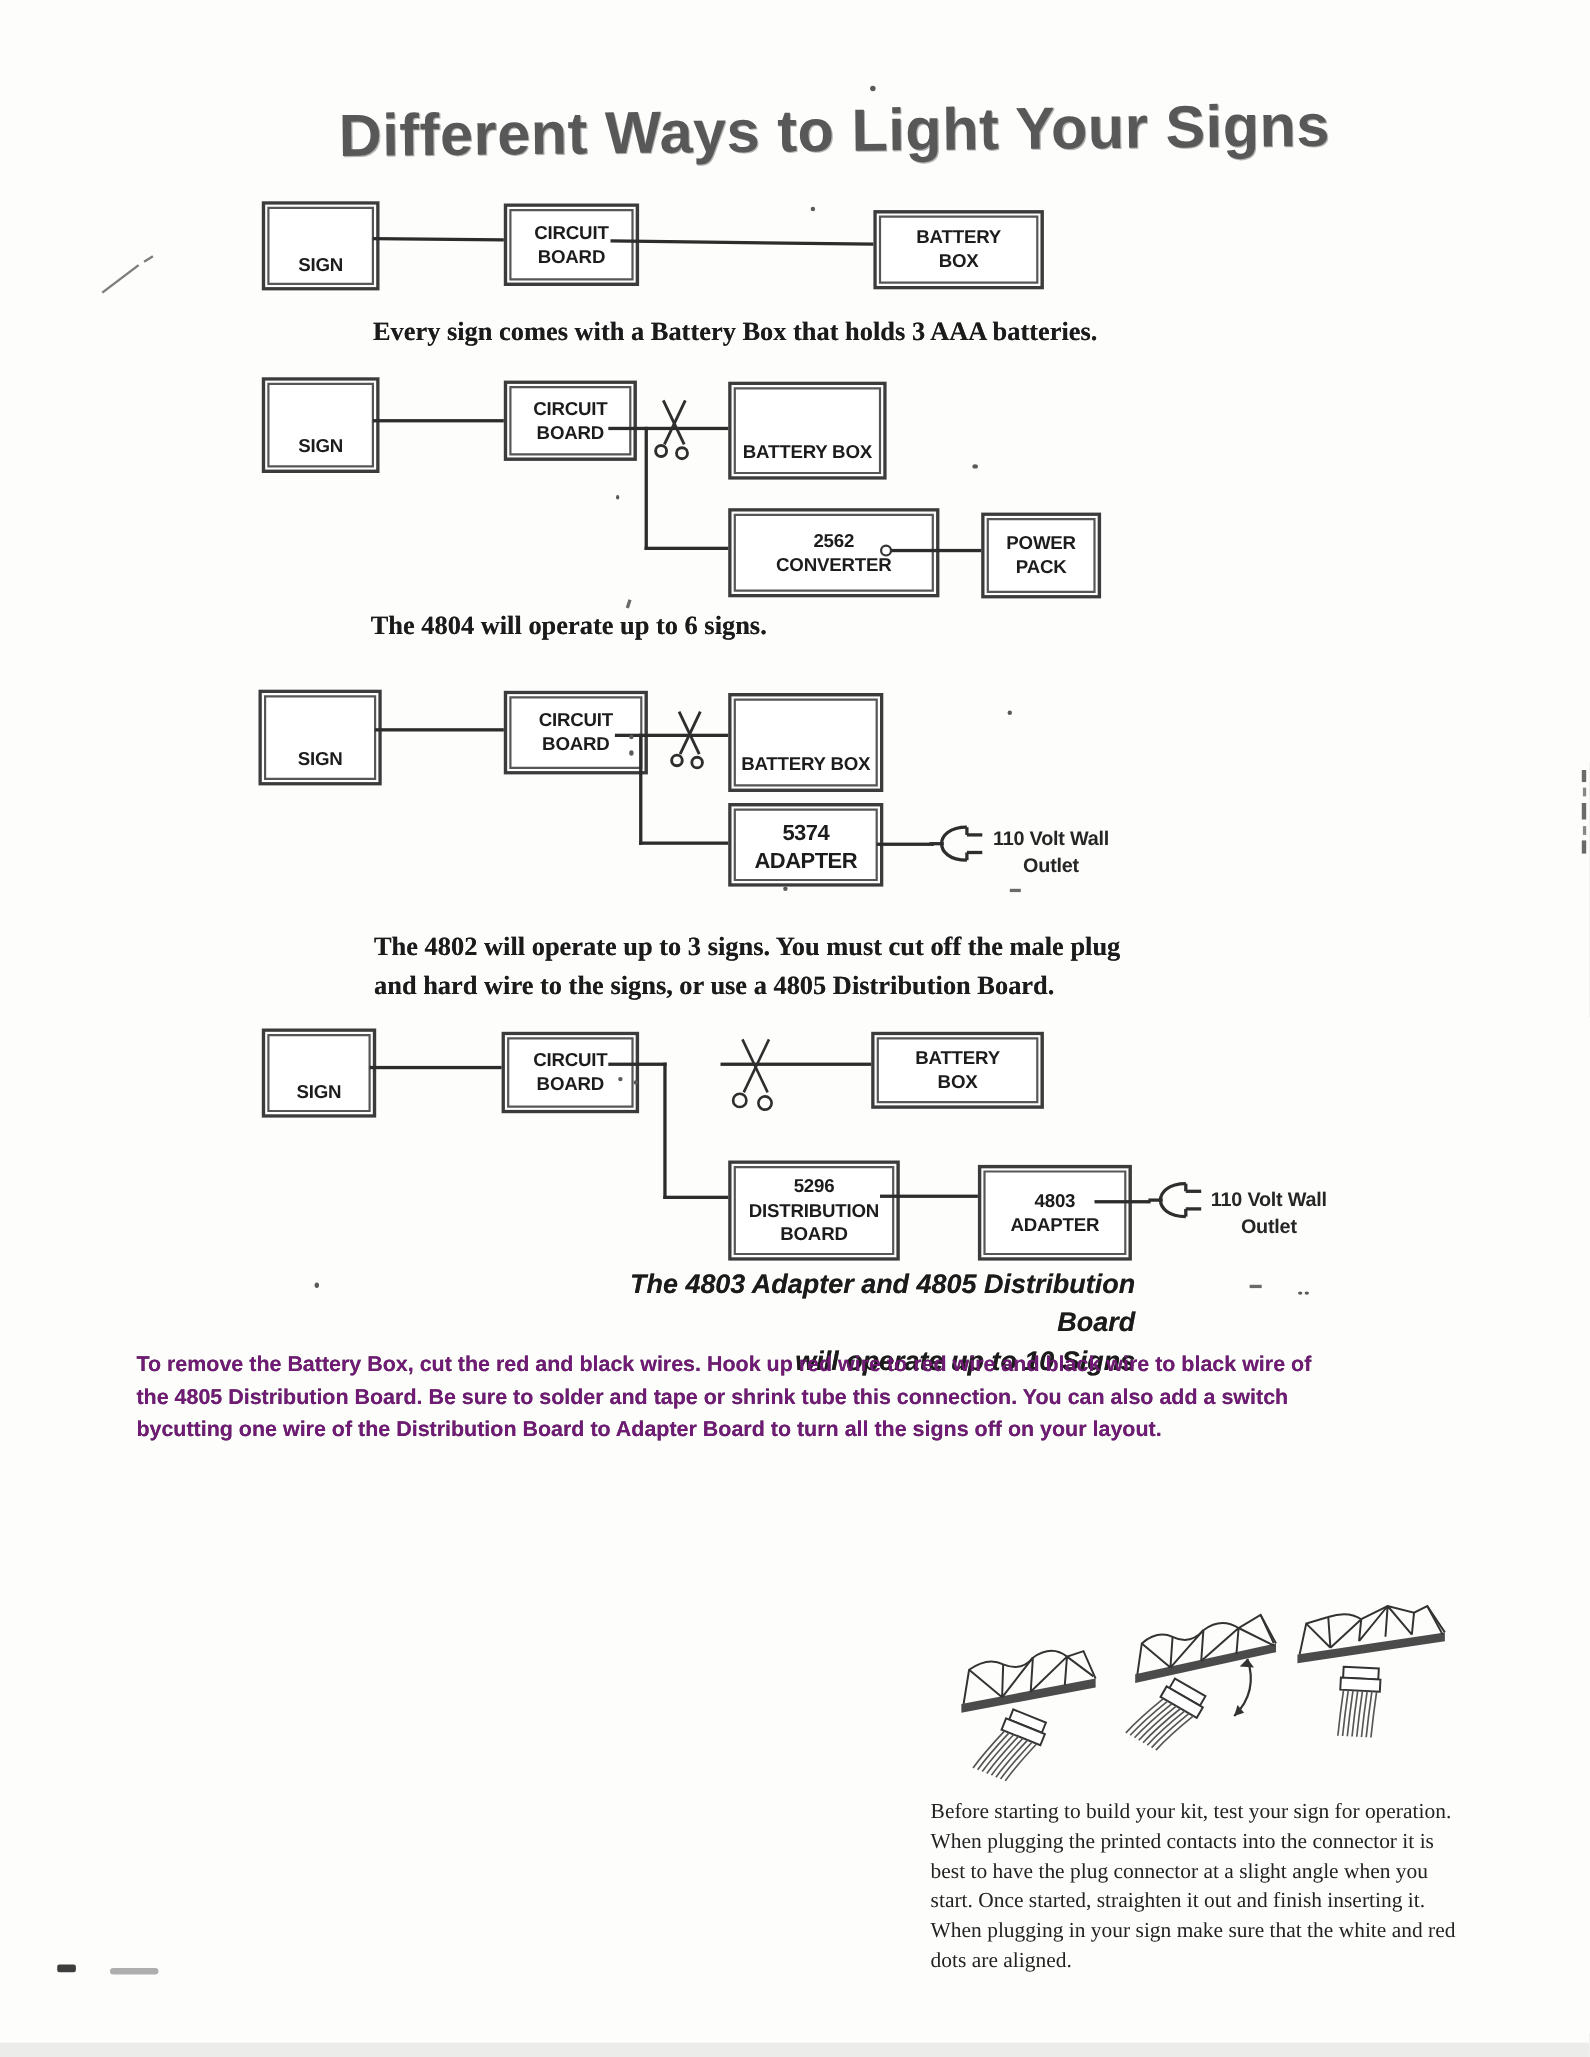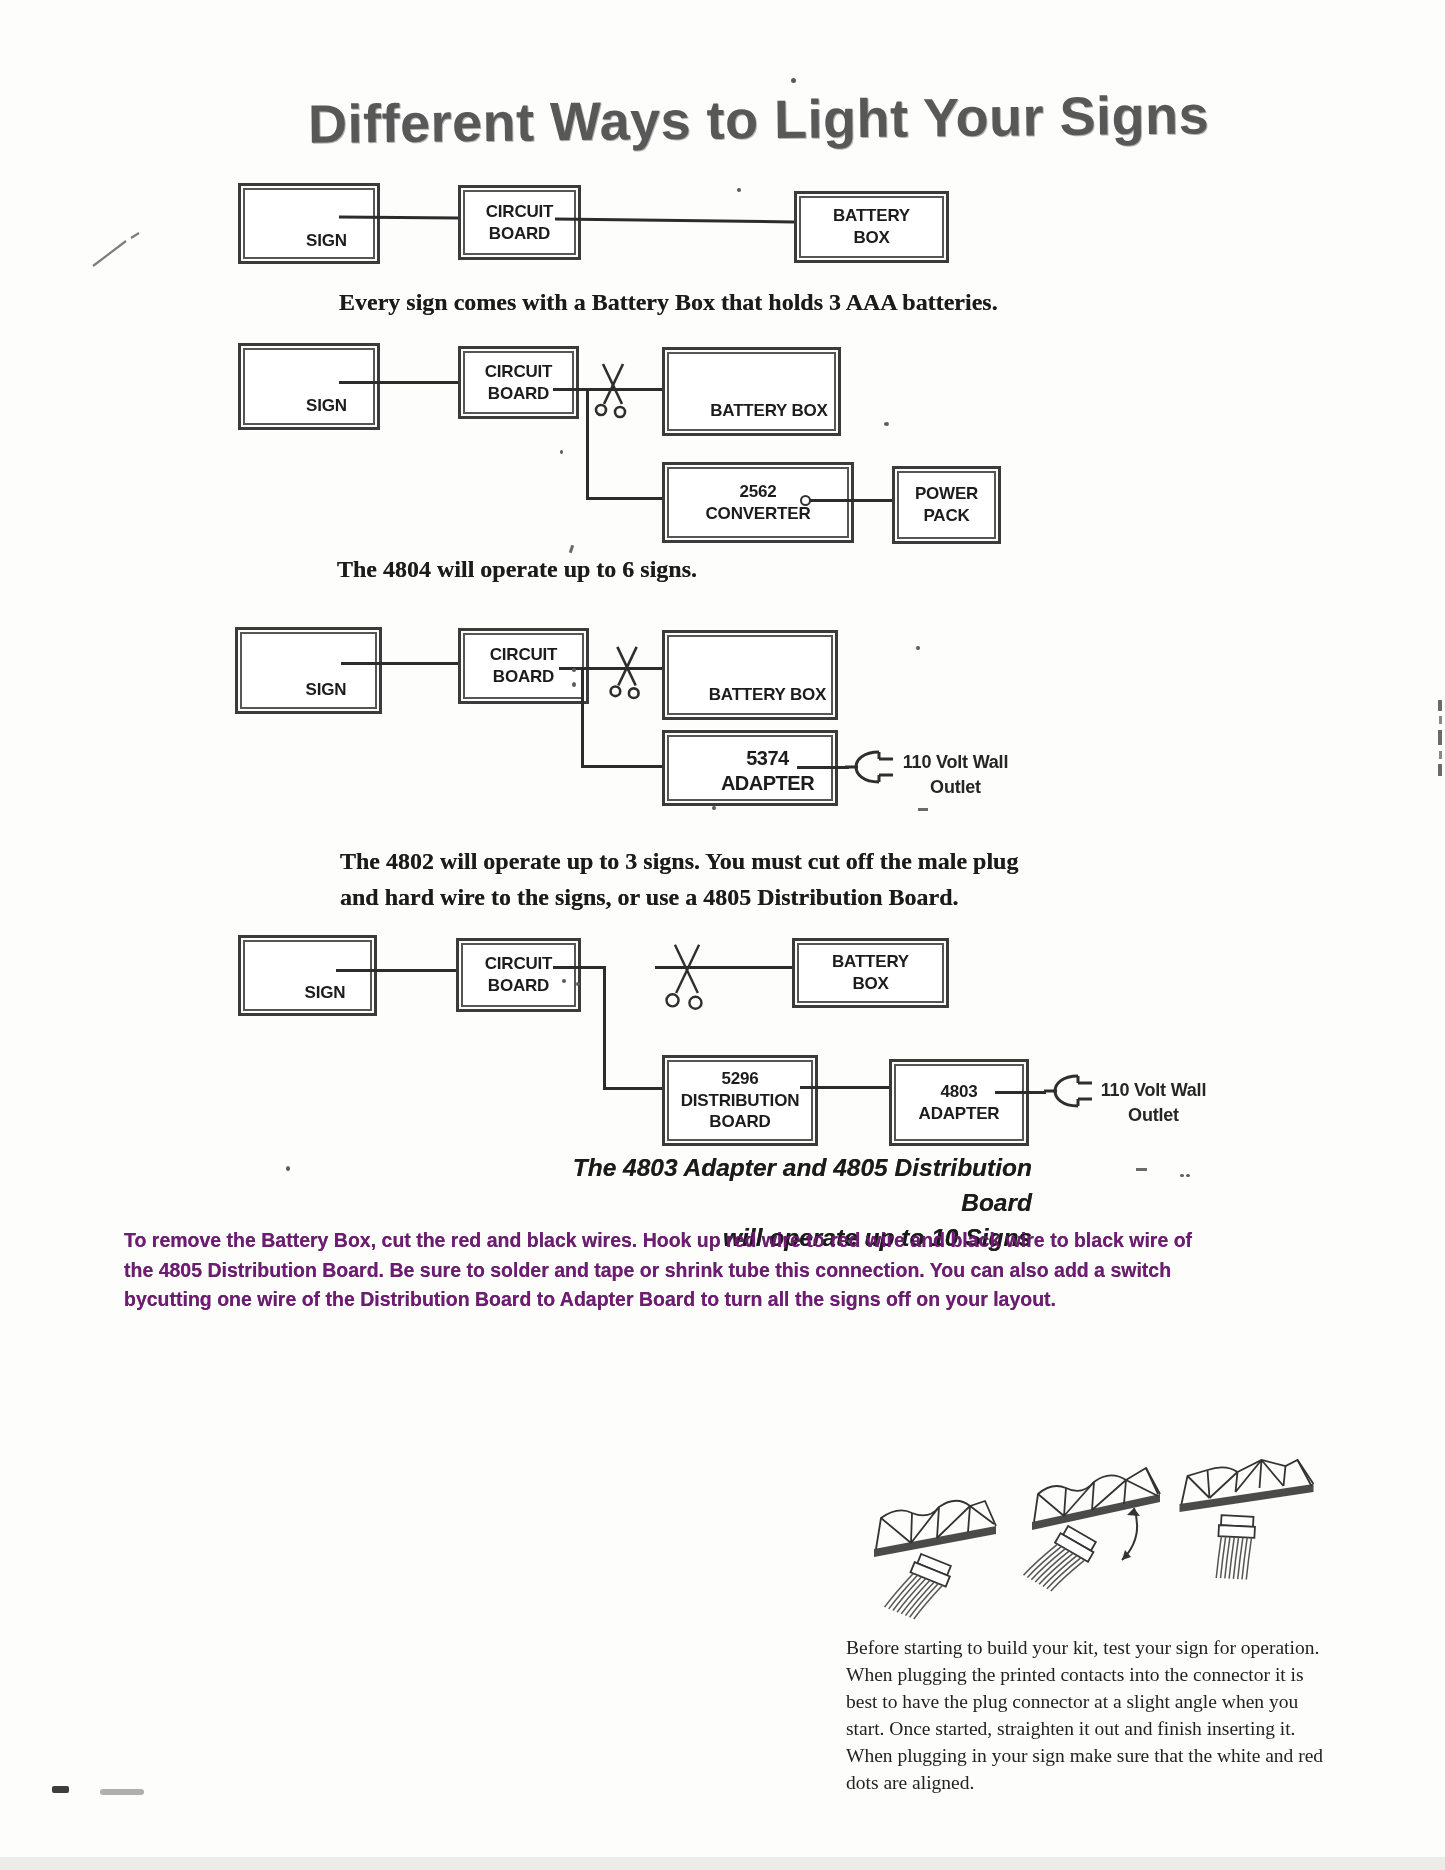--- a/index.html
+++ b/index.html
@@ -8,21 +8,21 @@
     background:#fdfdfc;overflow:hidden;
     font-family:"Liberation Sans",sans-serif;color:#1d1d1d;
   }
   
   .box{
     position:absolute;background:#fff;
     border:3px solid #3b3b3b;
     box-shadow:inset 0 0 0 2px #fff, inset 0 0 0 4px #565656;
     display:flex;align-items:center;justify-content:center;
     text-align:center;font-weight:600;line-height:1.28;
-    letter-spacing:-0.2px;color:#1c1c1c;font-size:17px;padding-left:35px;
+    letter-spacing:-0.2px;color:#1c1c1c;font-size:17px;
   }
   .box.low{align-items:flex-end;}
   .wire{position:absolute;height:3px;background:#2c2c2c;}
   .vwire{position:absolute;width:3px;background:#2c2c2c;}
   .caption{
     position:absolute;font-weight:600;color:#1b1b1b;
     white-space:pre-line;text-shadow:0 0 .5px rgba(30,30,30,.7);
   }
   .dot{position:absolute;background:#5a5a5a;border-radius:50%;}
   .mark{position:absolute;background:#6a6a6a;}

